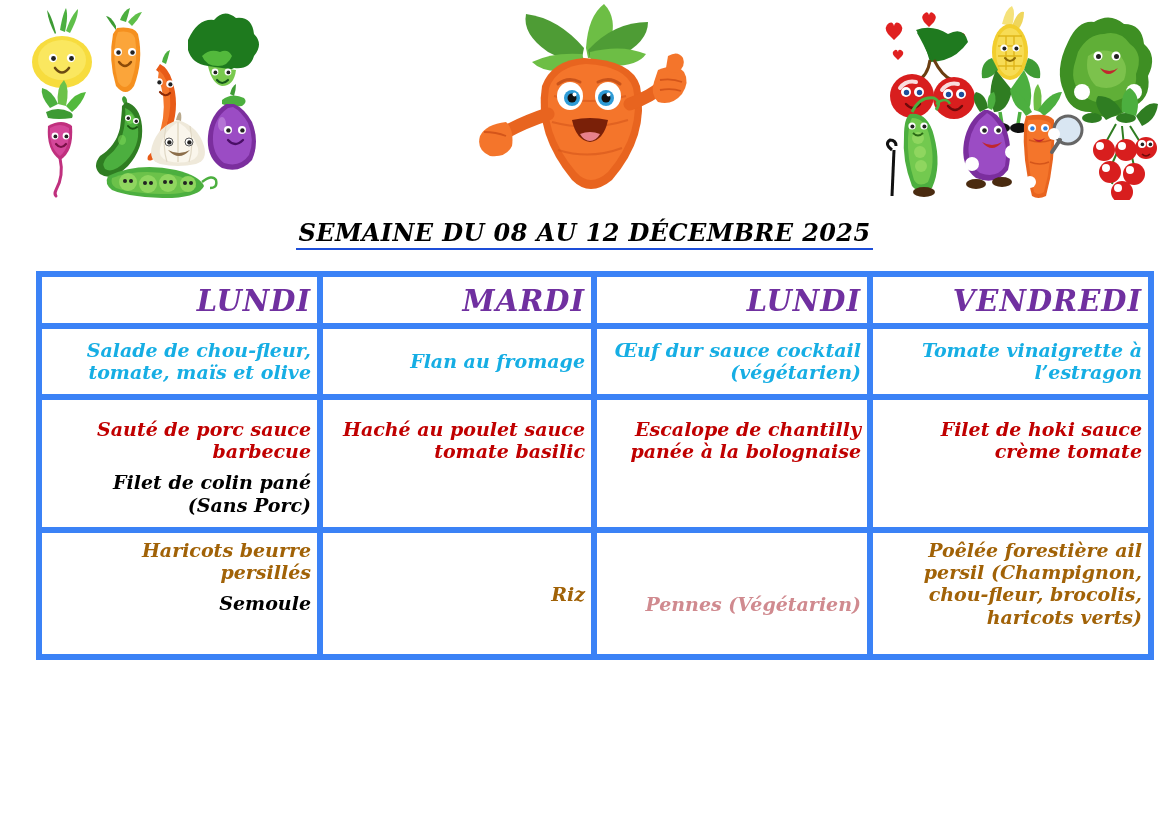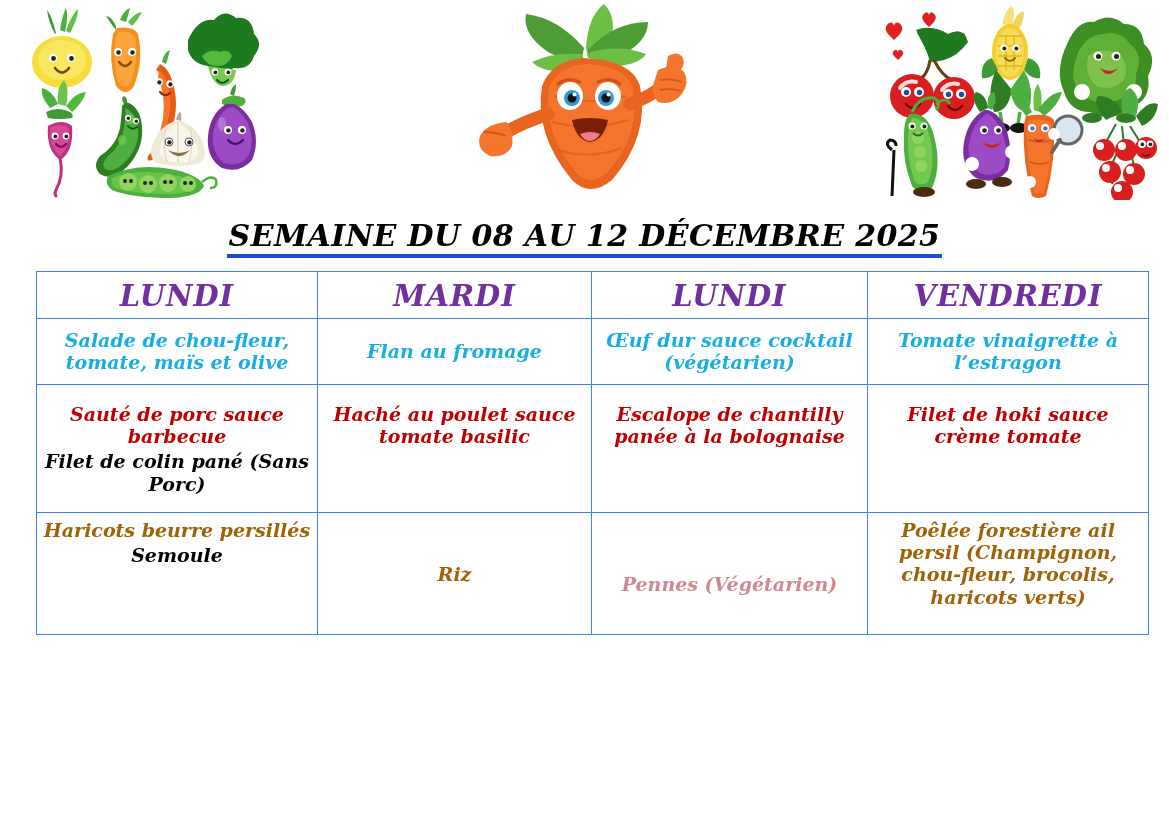--- a/index.html
+++ b/index.html
@@ -39,46 +39,46 @@
     top: 218px;
     left: 0;
     width: 1169px;
     text-align: center;
   }
   .menu-title {
     display: inline-block;
     font-family: "DejaVu Serif", "Liberation Serif", serif;
     font-weight: bold;
     font-style: italic;
-    font-size: 30px;
+    font-size: 24px;
     letter-spacing: 0.4px;
     color: #000000;
-    border-bottom: 4px solid #1d4ed8;
+    border-bottom: 2px solid #1d4ed8;
     padding: 0 2px 1px 2px;
     white-space: nowrap;
   }
 
   
   .menu-table-wrap {
     position: absolute;
     top: 271px;
     left: 36px;
     width: 1112px;
   }
   table.menu {
     border-collapse: collapse;
     table-layout: fixed;
     width: 1112px;
     background: #ffffff;
   }
   table.menu td, table.menu th {
-    border: 1px solid #3b82f6;
+    border: 6px solid #3b82f6;
     vertical-align: top;
     padding: 4px 6px 5px 6px;
-    text-align: center;
+    text-align: right;
   }
   col.c-lundi    { width: 281px; }
   col.c-mardi    { width: 274px; }
   col.c-jeudi    { width: 276px; }
   col.c-vendredi { width: 281px; }
 
   
   tr.head th {
     height: 40px;
     vertical-align: middle;
@@ -97,21 +97,21 @@
 
   
   .dish {
     font-family: "DejaVu Serif", "Liberation Serif", serif;
     font-style: italic;
     font-weight: bold;
     font-size: 19px;
     line-height: 1.17;
     display: block;
   }
-  .dish + .dish { margin-top: 3px; }
+  .dish + .dish { margin-top: 9px; }
   .dish:empty { display: none; }
 
   
   tr.row-entree td  { height: 56px;  vertical-align: middle; }
   tr.row-plat td    { height: 104px; vertical-align: top; padding-top: 18px; }
   tr.row-garniture td { height: 110px; vertical-align: top; padding-top: 6px; }
   tr.row-laitage td { height: 54px;  vertical-align: middle; }
   tr.row-dessert td { height: 60px;  vertical-align: middle; }
 
   tr.row-plat td.valign-mid,

